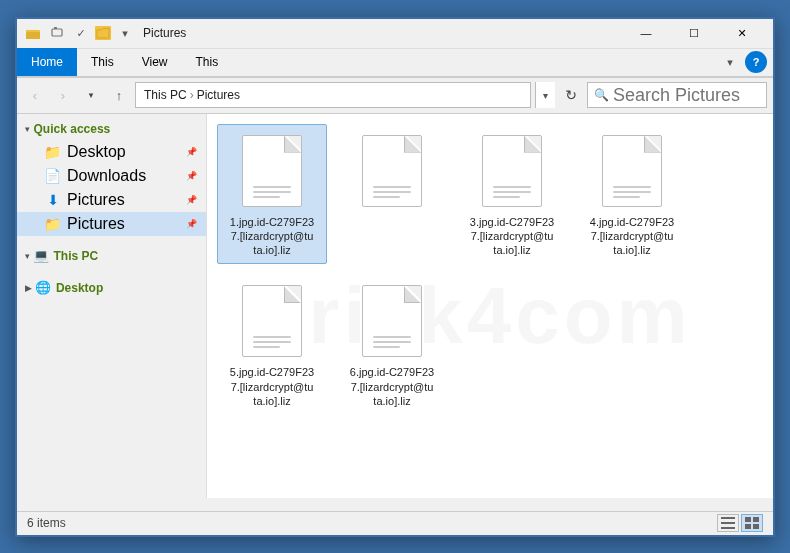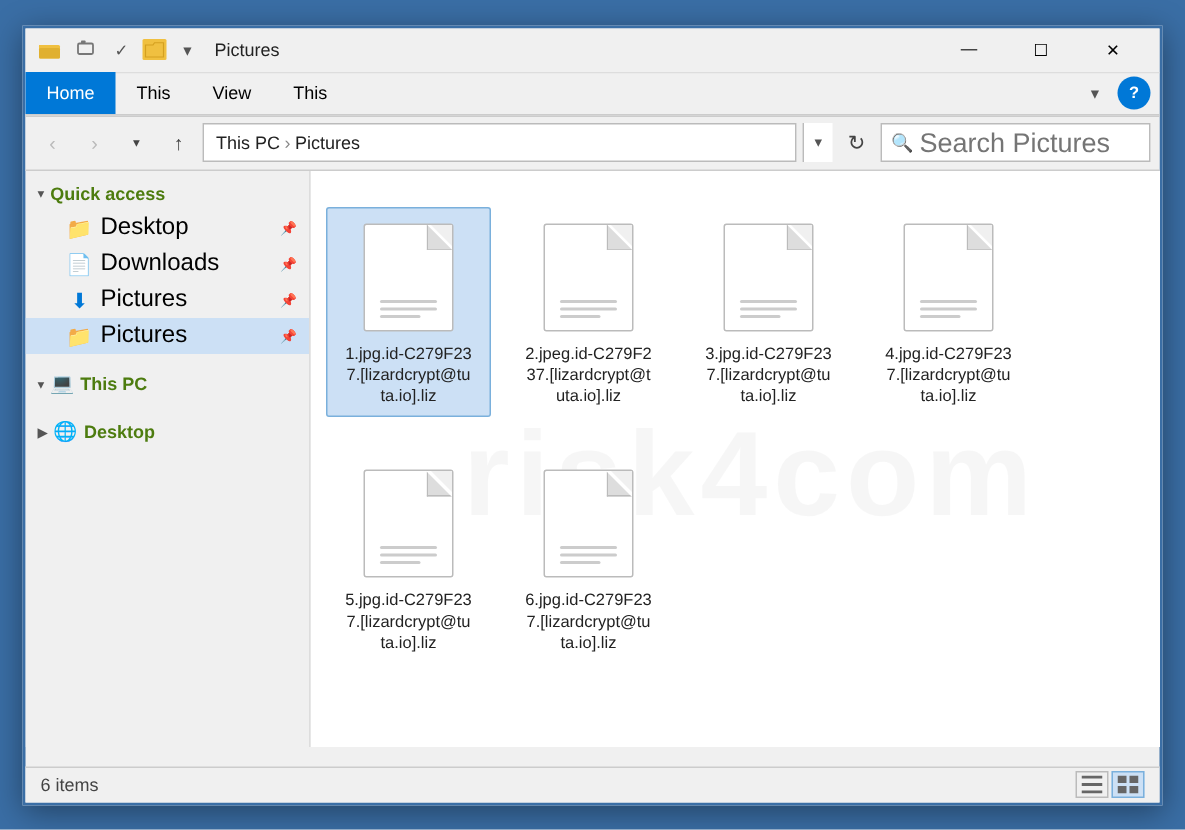--- a/index.html
+++ b/index.html
@@ -263,21 +263,20 @@
     }
     .file-item {
       width: 110px;
       display: flex;
       flex-direction: column;
       align-items: center;
       padding: 6px 4px;
       cursor: pointer;
       border: 1px solid transparent;
       border-radius: 2px;
-      margin-top: 14px;
     }
     .file-item.selected { background: #cce0f5; border-color: #7ab0dc; }
     .file-icon {
       width: 72px;
       height: 80px;
       position: relative;
       display: flex;
       align-items: center;
       justify-content: center;
     }
@@ -512,21 +511,20 @@
         <div class="file-item">
           <div class="file-icon">
             <div class="doc-page">
               <div class="doc-lines">
                 <div class="doc-line"></div>
                 <div class="doc-line"></div>
                 <div class="doc-line" style="width:70%;"></div>
               </div>
             </div>
           </div>
-          <div class="file-name">2.jpeg.id-C279F2<br>37.[lizardcrypt@t<br>uta.io].liz</div>
         </div>
         <div class="file-item">
           <div class="file-icon">
             <div class="doc-page">
               <div class="doc-lines">
                 <div class="doc-line"></div>
                 <div class="doc-line"></div>
                 <div class="doc-line" style="width:70%;"></div>
               </div>
             </div>

